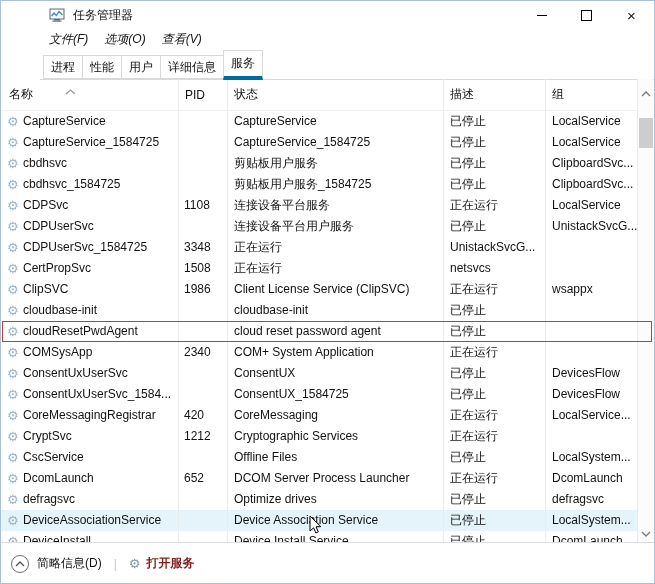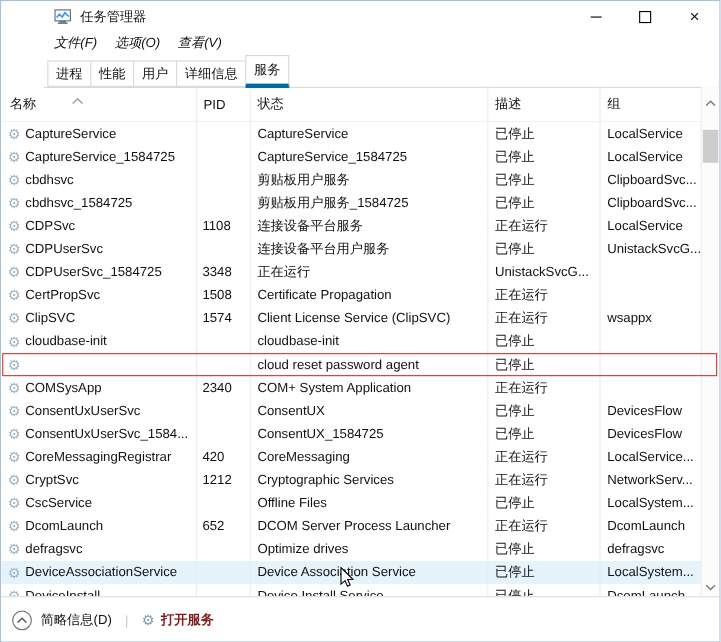--- a/index.html
+++ b/index.html
@@ -195,46 +195,47 @@
         <div class="cell pid">3348</div>
         <div class="cell status">正在运行</div>
         <div class="cell group">UnistackSvcG...</div>
       </div>
       <div class="row">
         <div class="cell name">
           <span class="gear">⚙</span>
           <span>CertPropSvc</span>
         </div>
         <div class="cell pid">1508</div>
-        <div class="cell desc">Certificate Propagation</div>
-        <div class="cell status">正在运行</div>
+        <div class="cell status">正在运行</div>
+        <div class="cell group">netsvcs</div>
       </div>
       <div class="row">
         <div class="cell name">
           <span class="gear">⚙</span>
           <span>ClipSVC</span>
         </div>
-        <div class="cell pid">1574</div>
+        <div class="cell pid">1986</div>
         <div class="cell desc">Client License Service (ClipSVC)</div>
         <div class="cell status">正在运行</div>
         <div class="cell group">wsappx</div>
       </div>
       <div class="row">
         <div class="cell name">
           <span class="gear">⚙</span>
           <span>cloudbase-init</span>
         </div>
         <div class="cell pid"></div>
         <div class="cell desc">cloudbase-init</div>
         <div class="cell status">已停止</div>
         <div class="cell group"></div>
       </div>
       <div class="row">
         <div class="cell name">
           <span class="gear">⚙</span>
+          <span>cloudResetPwdAgent</span>
         </div>
         <div class="cell pid"></div>
         <div class="cell desc">cloud reset password agent</div>
         <div class="cell status">已停止</div>
         <div class="cell group"></div>
       </div>
       <div class="row">
         <div class="cell name">
           <span class="gear">⚙</span>
           <span>COMSysApp</span>
@@ -275,21 +276,20 @@
         <div class="cell group">LocalService...</div>
       </div>
       <div class="row">
         <div class="cell name">
           <span class="gear">⚙</span>
           <span>CryptSvc</span>
         </div>
         <div class="cell pid">1212</div>
         <div class="cell desc">Cryptographic Services</div>
         <div class="cell status">正在运行</div>
-        <div class="cell group">NetworkServ...</div>
       </div>
       <div class="row">
         <div class="cell name">
           <span class="gear">⚙</span>
           <span>CscService</span>
         </div>
         <div class="cell pid"></div>
         <div class="cell desc">Offline Files</div>
         <div class="cell status">已停止</div>
         <div class="cell group">LocalSystem...</div>

